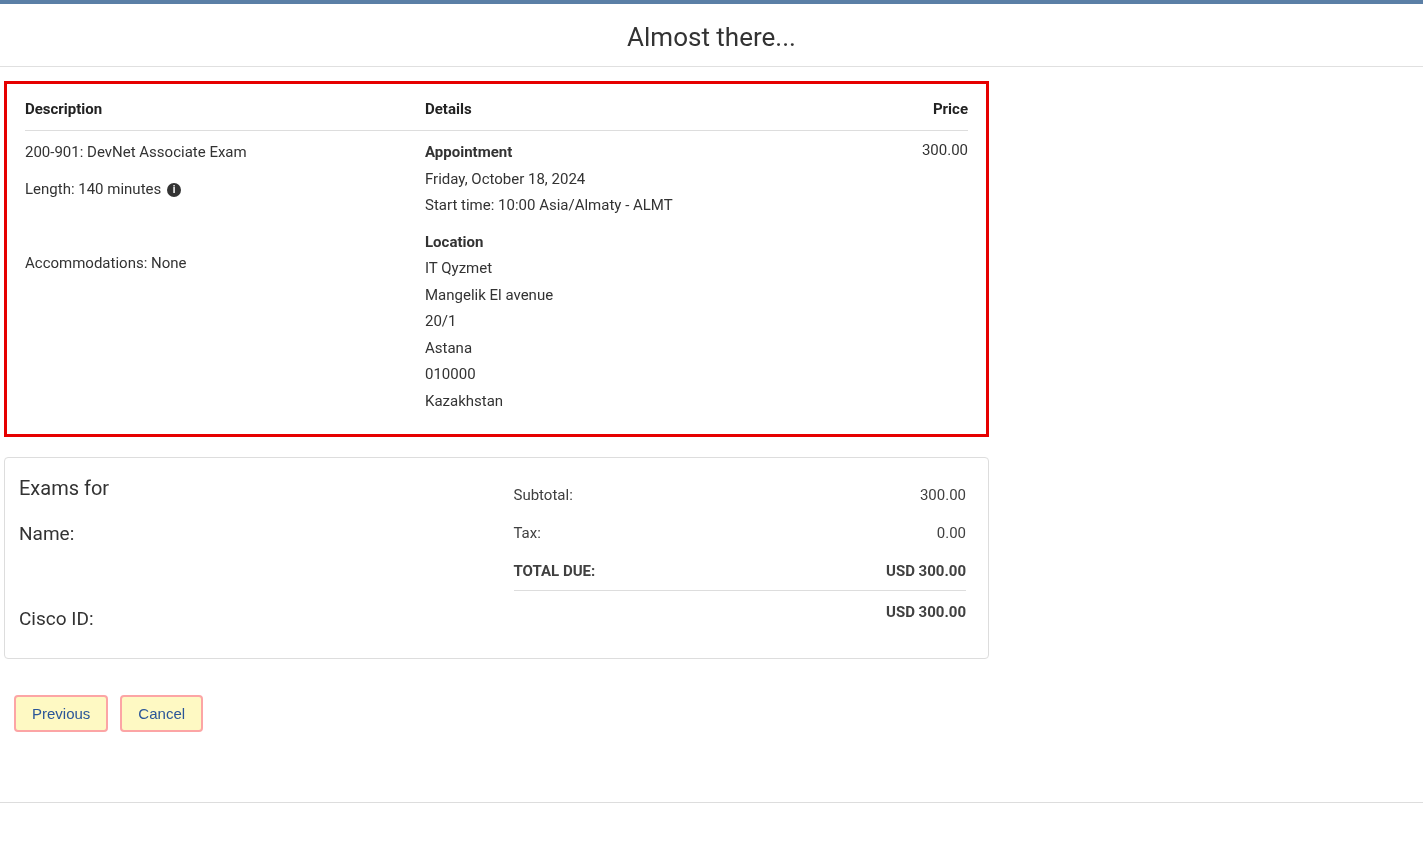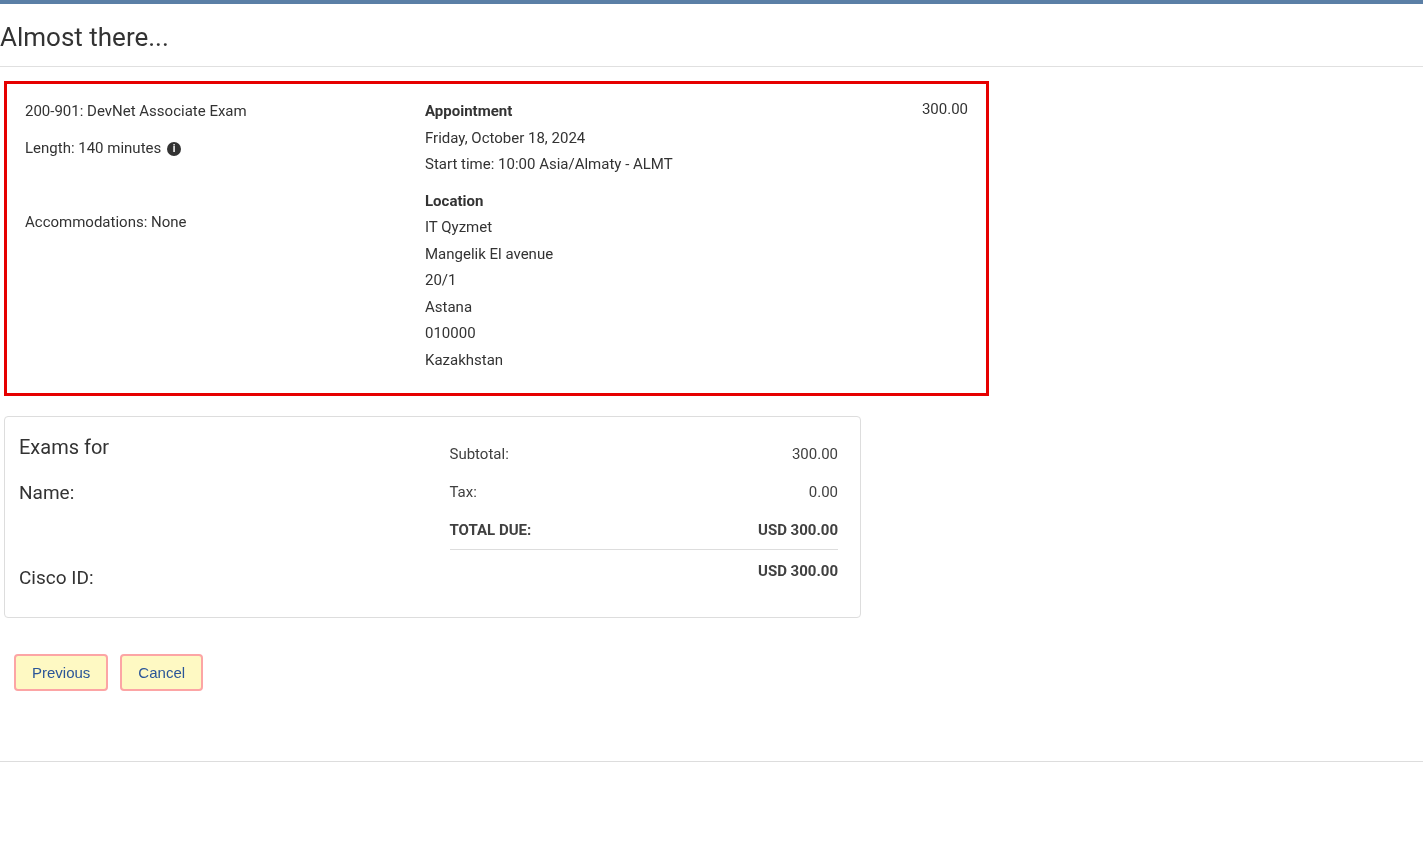--- a/index.html
+++ b/index.html
@@ -8,21 +8,21 @@
       color: #333;
       background: #fff;
       font-size: 15px;
     }
     .top-bar {
       height: 4px;
       background: #5b7fa6;
       width: 100%;
     }
     .header {
-      text-align: left;
+      text-align: center;
       padding: 18px 0 14px;
       border-bottom: 1px solid #e0e0e0;
     }
     .header h1 {
       font-size: 26px;
       font-weight: 400;
       color: #333;
     }
     .content {
       padding: 14px 0 0 0;
@@ -74,21 +74,21 @@
       font-weight: 400;
       color: #333;
       text-align: right;
     }
 
     .panels {
       display: flex;
       border: 1px solid #ddd;
       border-radius: 4px;
       margin: 0 4px 0 4px;
-      width: 857px;
+      width: 985px;
     }
     .panel {
       flex: 1;
       padding: 18px 22px 22px 14px;
     }
     .panel + .panel {
       padding-left: 20px;
     }
     .panel h2 {
       font-size: 20px;
@@ -149,20 +149,25 @@
 
 <div class="top-bar"></div>
 
 <div class="header">
   <h1>Almost there...</h1>
 </div>
 
 <div class="content">
 
   <div class="highlight-box">
+    <div class="hb-header">
+      <div class="hb-col-desc">Description</div>
+      <div class="hb-col-details">Details</div>
+      <div class="hb-col-price">Price</div>
+    </div>
     <div class="hb-body">
       <div class="hb-col-desc">
         <div class="line">200-901: DevNet Associate Exam</div>
         <div class="spacer-sm"></div>
         <div class="line">
           <span>Length: 140 minutes</span>
           <span class="info-icon">i</span>
         </div>
         <div class="spacer-lg"></div>
         <div class="line">Accommodations: None</div>

